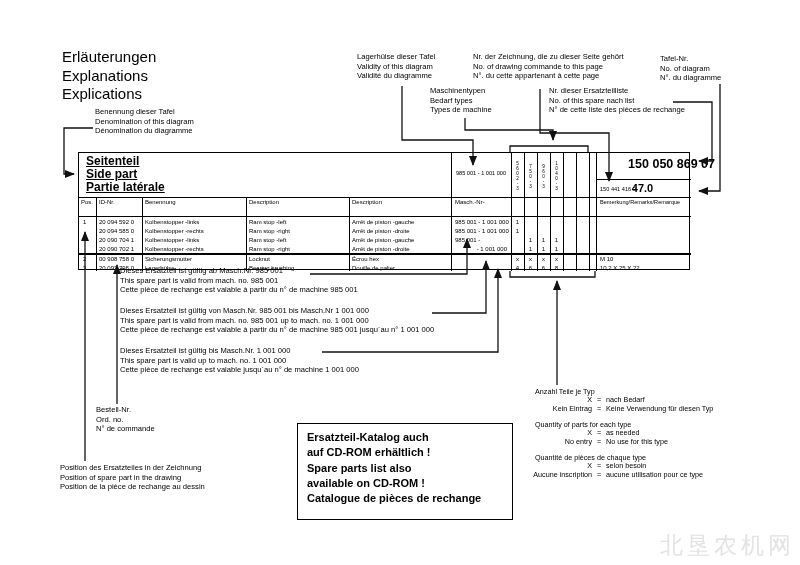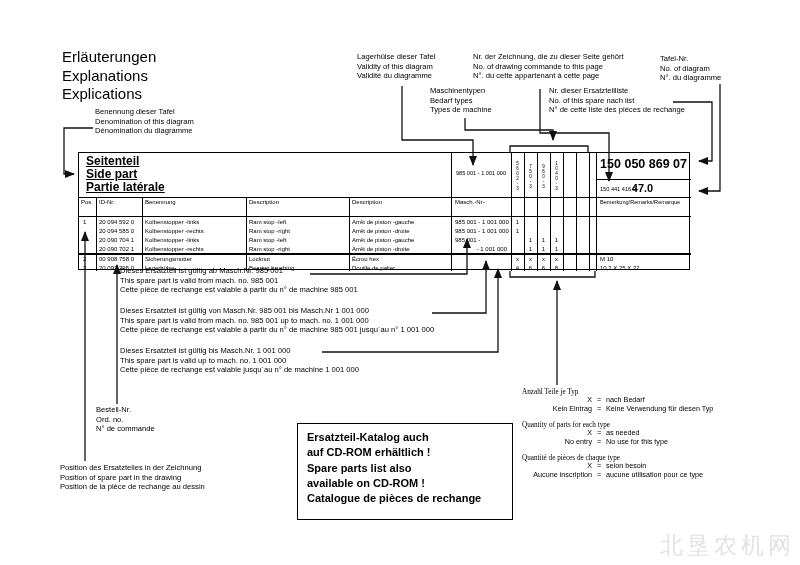--- a/index.html
+++ b/index.html
@@ -23,21 +23,21 @@
   .cma{left:376px;width:52px;}
   .cma-r{left:374px;width:54px;text-align:right;}
   .q{width:13px;text-align:center;}
   .q0{left:432px}.q1{left:445px}.q2{left:458px}.q3{left:471px}
   .crem{left:521px;}
   .vlabel{position:absolute;top:3px;height:40px;width:13px;display:flex;align-items:center;justify-content:center;
           writing-mode:vertical-rl;text-orientation:upright;font-size:4.6px;letter-spacing:0;line-height:5px;}
   .box-cd{position:absolute;left:297px;top:423px;width:216px;height:97px;border:1.6px solid #000;box-sizing:border-box;
           font-size:11px;font-weight:bold;line-height:15.3px;padding:6px 0 0 9px;white-space:nowrap;}
   .legend{position:absolute;left:504px;width:296px;font-size:7.2px;line-height:8.3px;}
-  .lg-title{margin-left:18px;white-space:nowrap;font-family:Liberation Serif, serif;}
+  .lg-title{margin-left:31px;white-space:nowrap;}
   .lg-row{display:grid;grid-template-columns:88px 14px auto;white-space:nowrap;}
   .lg-row .lab{text-align:right;}
   .lg-row .eq{text-align:center;}
   .wm{position:absolute;left:660px;top:530px;font-size:23px;letter-spacing:4px;color:#e3e3e3;white-space:nowrap;}
   svg.overlay{position:absolute;left:0;top:0;z-index:5;pointer-events:none;}
   .txt{z-index:4;}
 </style>
 </head>
 <body>
 
@@ -108,21 +108,21 @@
   <div class="ttl" style="top:15px;">Side part</div>
   <div class="ttl" style="top:28px;">Partie latérale</div>
 
   <div class="abs" style="left:372px;top:17px;width:60px;font-size:5.6px;text-align:center;">985 001 - 1 001 000</div>
 
   <div class="vlabel" style="left:432px;">5602-3</div>
   <div class="vlabel" style="left:445px;">750-3</div>
   <div class="vlabel" style="left:458px;">960-3</div>
   <div class="vlabel" style="left:471px;">1040-3</div>
 
-  <div class="abs" style="left:519px;top:4px;width:89px;text-align:right;font-size:12.5px;font-weight:bold;white-space:nowrap;">150 050 869 07</div>
+  <div class="abs" style="left:519px;top:4px;width:89px;text-align:right;font-size:12.5px;font-weight:bold;white-space:nowrap;padding-left:28px;">150 050 869 07</div>
   <div class="abs" style="left:521px;top:33px;font-size:5.6px;white-space:nowrap;">150 441 416 3</div>
   <div class="abs" style="left:519px;top:29px;width:89px;text-align:center;font-size:11px;font-weight:bold;">47.0</div>
 
   <div class="hdr" style="left:2px;">Pos.</div>
   <div class="hdr" style="left:20px;">ID-Nr.</div>
   <div class="hdr" style="left:66px;">Benennung</div>
   <div class="hdr" style="left:170px;">Description</div>
   <div class="hdr" style="left:273px;">Description</div>
   <div class="hdr" style="left:376px;">Masch.-Nr-</div>
   <div class="hdr" style="left:521px;font-size:5.6px;">Bemerkung/Remarks/Remarque</div>

